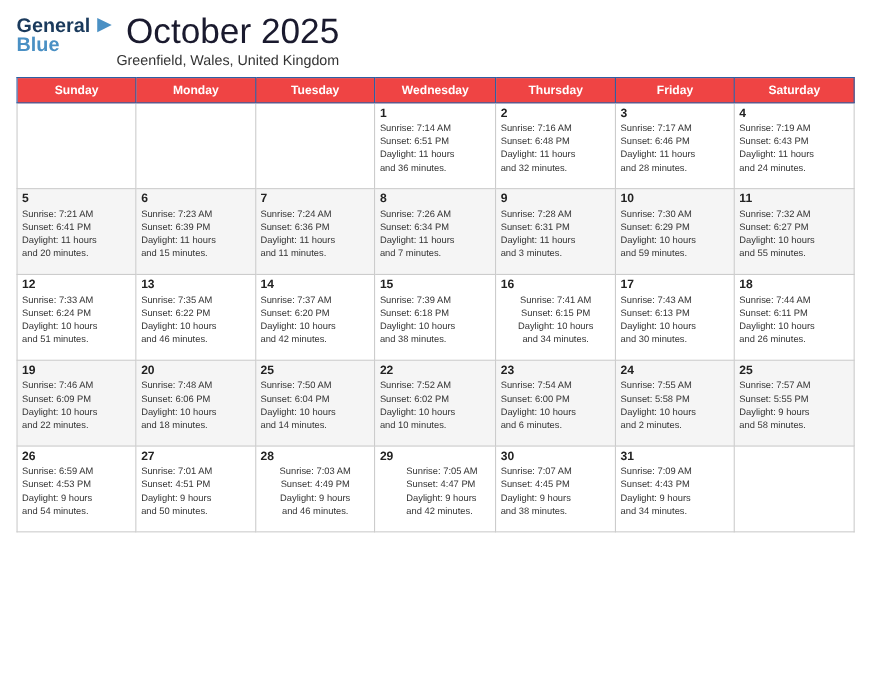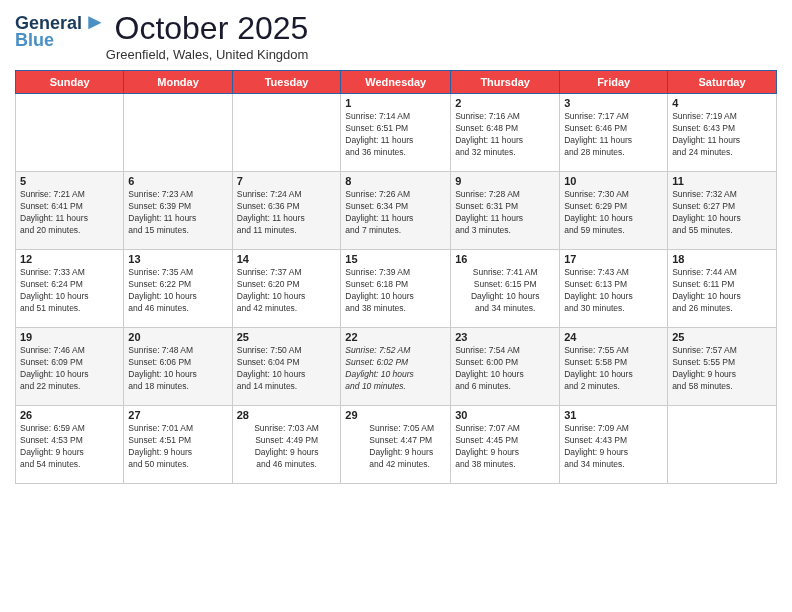--- a/index.html
+++ b/index.html
@@ -260,21 +260,21 @@
           </td>
           <td>
             <div class="day-num">25</div>
             <div class="day-info" style="white-space: pre-line;">Sunrise: 7:50 AM
 Sunset: 6:04 PM
 Daylight: 10 hours
 and 14 minutes.</div>
           </td>
           <td>
             <div class="day-num">22</div>
-            <div class="day-info" style="white-space: pre-line; font-style: italic;">Sunrise: 7:52 AM
+            <div class="day-info" style="white-space: pre-line;">Sunrise: 7:52 AM
 Sunset: 6:02 PM
 Daylight: 10 hours
 and 10 minutes.</div>
           </td>
           <td>
             <div class="day-num">23</div>
             <div class="day-info" style="white-space: pre-line;">Sunrise: 7:54 AM
 Sunset: 6:00 PM
 Daylight: 10 hours
 and 6 minutes.</div>

